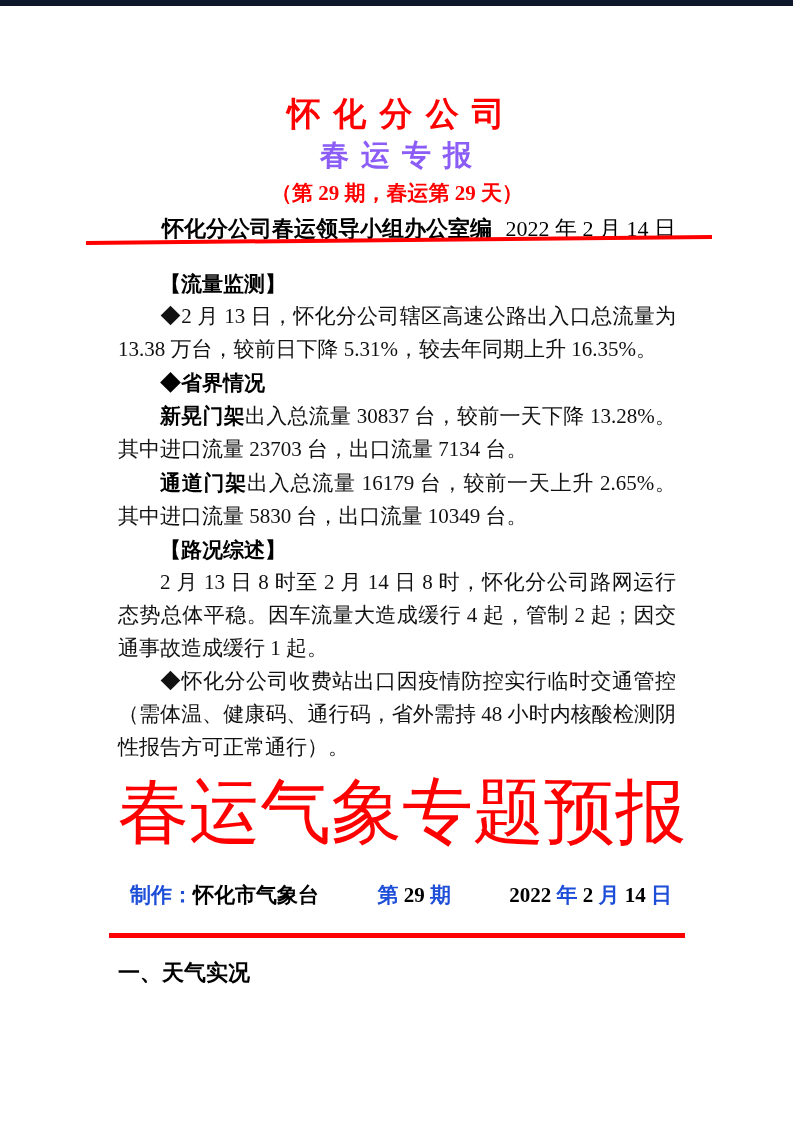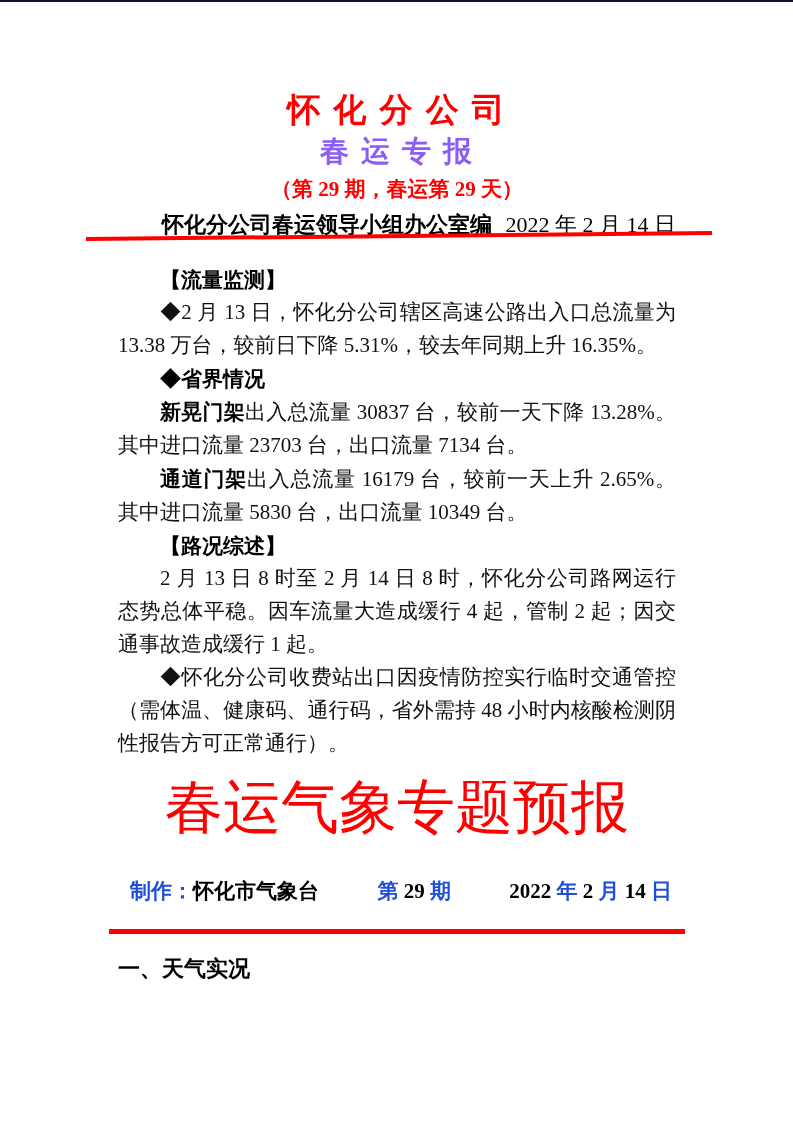--- a/index.html
+++ b/index.html
@@ -3,21 +3,21 @@
 <meta charset="utf-8">
 <style>
   * { margin: 0; padding: 0; box-sizing: border-box; }
   html, body { background: #ffffff; }
   .page {
     position: relative;
     width: 793px;
     height: 1122px;
     margin: 0 auto;
     background: #ffffff;
-    border-top: 2px solid #0f172a;
+    border-top: 6px solid #0f172a;
     overflow: hidden;
     color: #111111;
   }
   .doc { padding: 90px 117px 0 118px; }
 
   .company-title {
     font-family: "Liberation Sans", sans-serif;
     font-weight: bold;
     font-size: 33px;
     line-height: 36px;
@@ -103,21 +103,21 @@
   }
   .lead-bold {
     font-family: "Liberation Sans", sans-serif;
     font-weight: bold;
     color: #000000;
   }
 
   .weather-banner {
     margin-top: 6px;
     font-family: "Liberation Serif", serif;
-    font-size: 58px;
+    font-size: 71px;
     line-height: 84px;
     color: #ff0000;
     text-align: center;
     white-space: nowrap;
   }
   .producer-row {
     margin-top: 28px;
     display: flex;
     justify-content: space-between;
     align-items: baseline;

